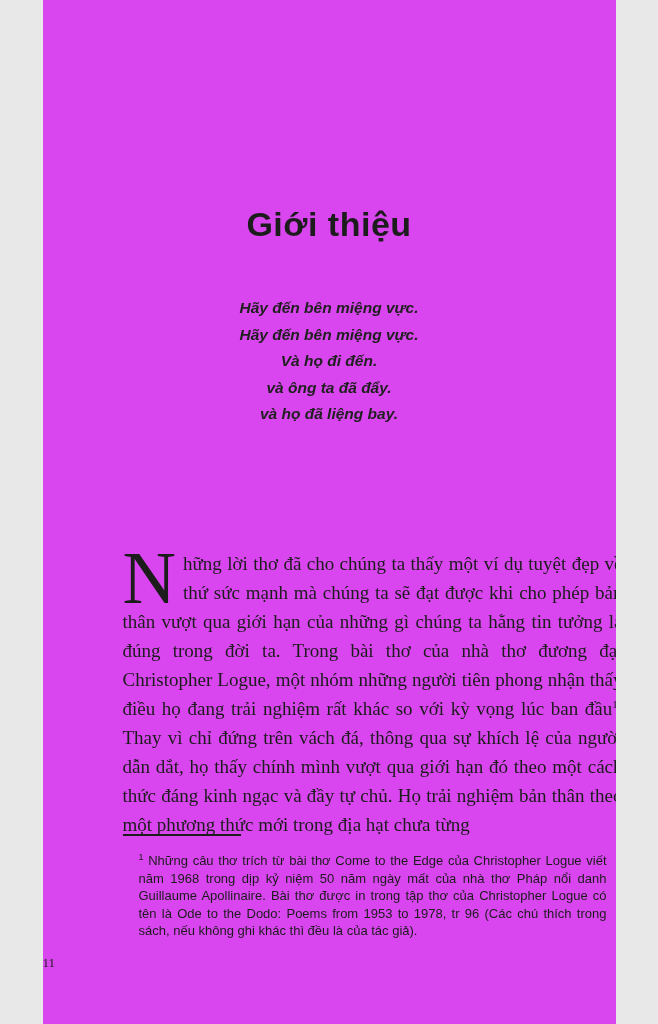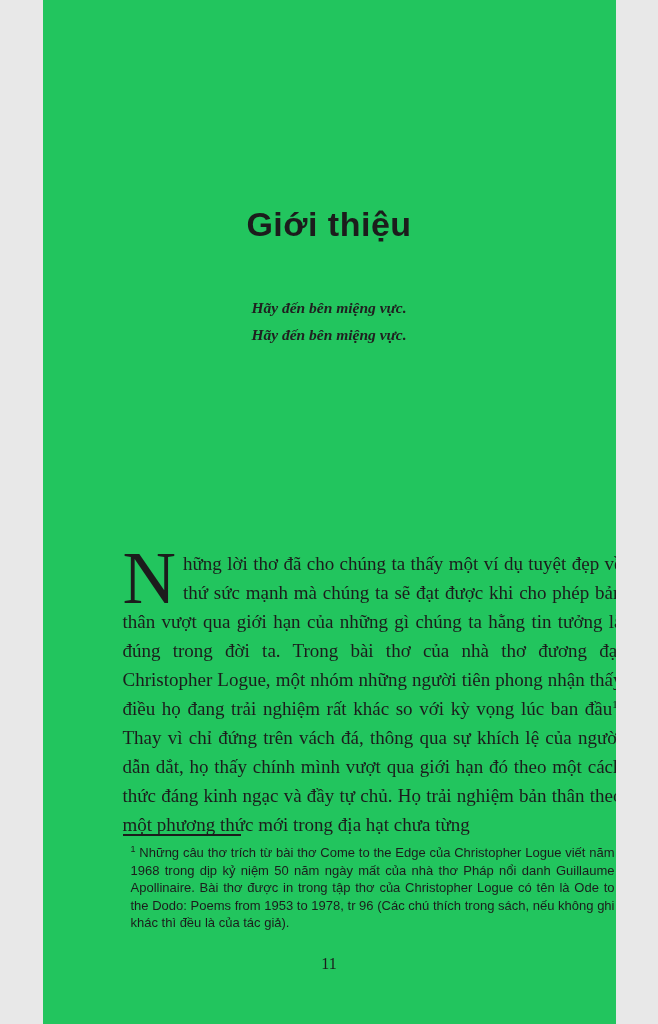--- a/index.html
+++ b/index.html
@@ -5,21 +5,21 @@
   html, body {
     margin: 0;
     padding: 0;
     background: #e8e8e8;
   }
   .page {
     position: relative;
     width: 573px;
     height: 1024px;
     margin: 0 auto;
-    background: #22c55e;
+    background: #d946ef;
     color: #1c1c1c;
     overflow: hidden;
   }
   .chapter-title {
     position: absolute;
     top: 205px;
     left: 0;
     right: 0;
     margin: 0;
     text-align: center;
@@ -28,21 +28,21 @@
     font-weight: 600;
     letter-spacing: 0.5px;
     color: #1c1c1c;
   }
   .epigraph {
     position: absolute;
     top: 295px;
     left: 0;
     right: 0;
     text-align: center;
-    font-family: Liberation Serif, serif;
+    font-family: Liberation Sans, sans-serif;
     font-style: italic;
     font-weight: bold;
     font-size: 15.5px;
     line-height: 26.5px;
     color: #202020;
   }
   .body-paragraph {
     position: absolute;
     top: 549px;
     left: 80px;
@@ -74,53 +74,56 @@
     left: 80px;
     width: 500px;
   }
   .footnote-rule {
     width: 118px;
     height: 2px;
     background: #1c1c1c;
     margin-bottom: 7px;
   }
   .footnote-text {
-    margin: 8px;
+    margin: 16px;
     font-family: "Liberation Sans", sans-serif;
     font-size: 13px;
     line-height: 17.5px;
     text-align: justify;
     color: #1c1c1c;
   }
   .footnote-text sup {
     font-size: 9px;
     line-height: 0;
     vertical-align: super;
   }
   .page-number {
     position: absolute;
     top: 955px;
     left: 0;
     right: 0;
-    text-align: center;
+    text-align: left;
     font-family: "Liberation Serif", serif;
-    font-size: 16px;
+    font-size: 13px;
     color: #1c1c1c;
   }
 </style>
 </head>
 <body>
 
 <div class="page">
 
   <h1 class="chapter-title">Giới thiệu</h1>
 
   <div class="epigraph">
     <div class="ep-line">Hãy đến bên miệng vực.</div>
     <div class="ep-line">Hãy đến bên miệng vực.</div>
+    <div class="ep-line">Và họ đi đến.</div>
+    <div class="ep-line">và ông ta đã đẩy.</div>
+    <div class="ep-line">và họ đã liệng bay.</div>
   </div>
 
   <p class="body-paragraph"><span class="dropcap">N</span><span>hững lời thơ đã cho chúng ta thấy một ví dụ tuyệt đẹp về thứ sức mạnh mà chúng ta sẽ đạt được khi cho phép bản thân vượt qua giới hạn của những gì chúng ta hằng tin tưởng là đúng trong đời ta. Trong bài thơ của nhà thơ đương đại Christopher Logue, một nhóm những người tiên phong nhận thấy điều họ đang trải nghiệm rất khác so với kỳ vọng lúc ban đầu</span><sup>1</sup><span>. Thay vì chỉ đứng trên vách đá, thông qua sự khích lệ của người dẫn dắt, họ thấy chính mình vượt qua giới hạn đó theo một cách thức đáng kinh ngạc và đầy tự chủ. Họ trải nghiệm bản thân theo một phương thức mới trong địa hạt chưa từng</span></p>
 
   <div class="footnote-block">
     <div class="footnote-rule"></div>
     <p class="footnote-text"><sup>1</sup><span> Những câu thơ trích từ bài thơ Come to the Edge của Christopher Logue viết năm 1968 trong dịp kỷ niệm 50 năm ngày mất của nhà thơ Pháp nổi danh Guillaume Apollinaire. Bài thơ được in trong tập thơ của Christopher Logue có tên là Ode to the Dodo: Poems from 1953 to 1978, tr 96 (Các chú thích trong sách, nếu không ghi khác thì đều là của tác giả).</span></p>
   </div>
 
   <div class="page-number">11</div>

